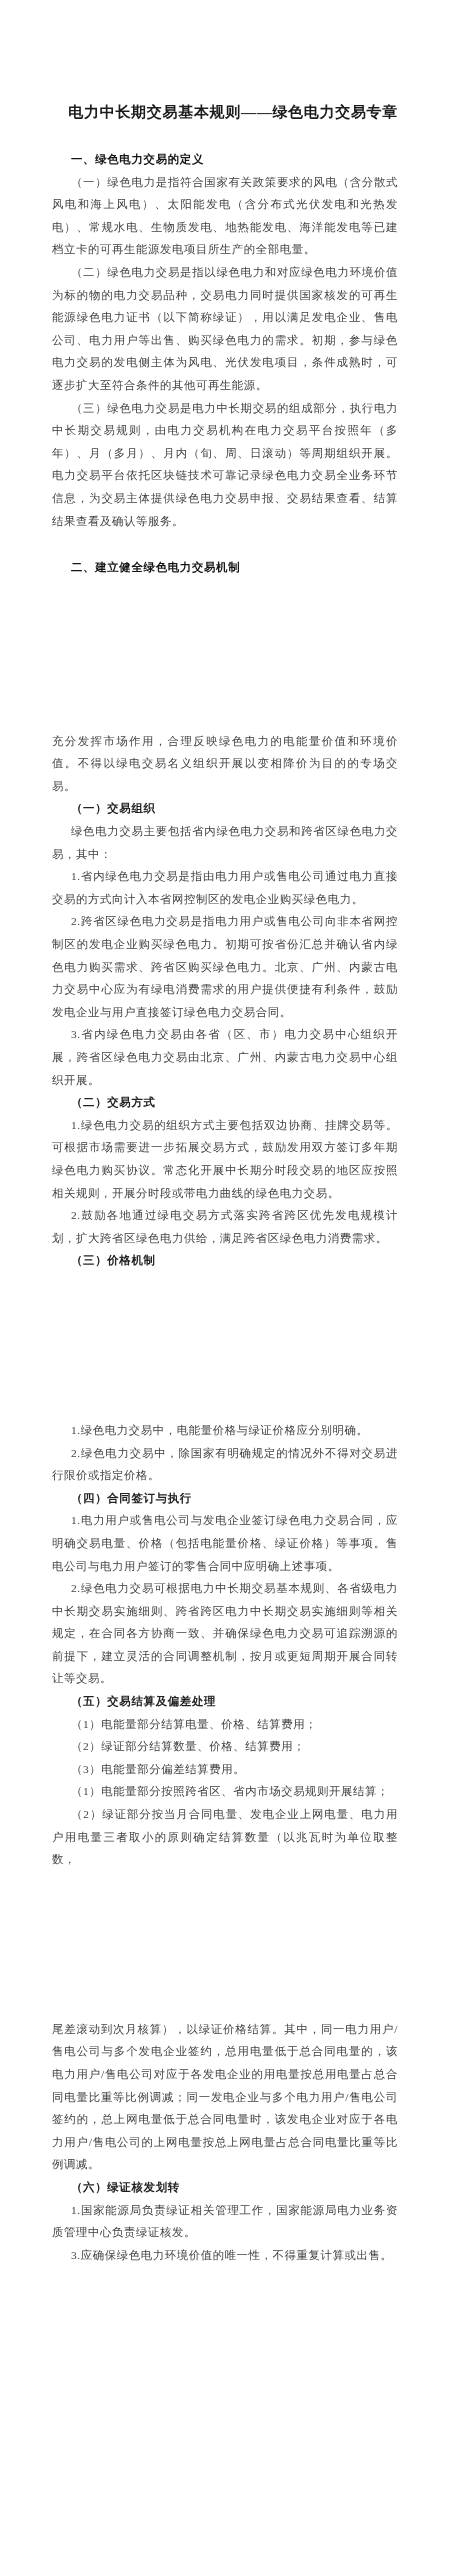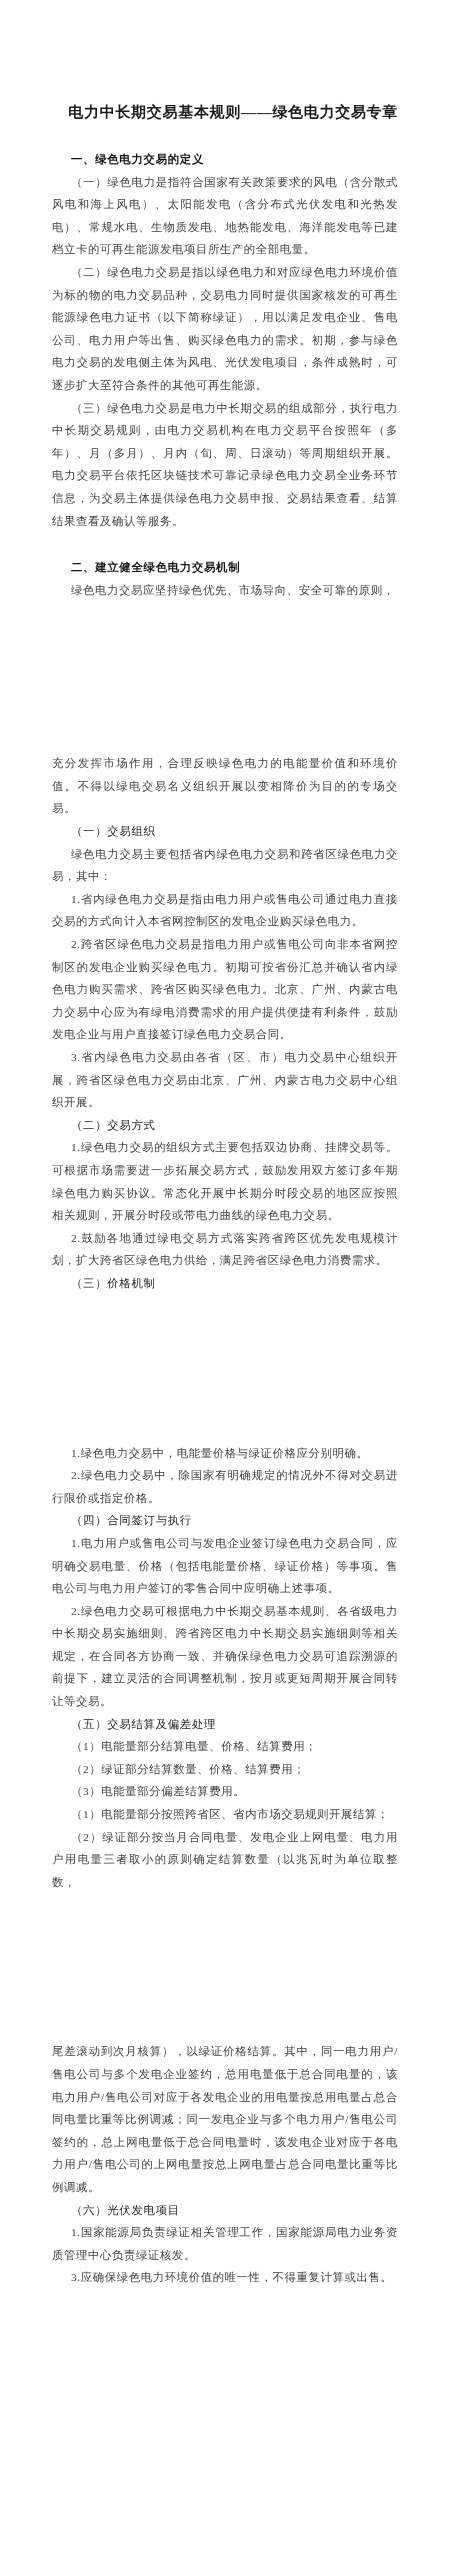--- a/index.html
+++ b/index.html
@@ -38,21 +38,21 @@
     color:#151515;
     text-indent:19px;
     font-family:"Liberation Sans","DejaVu Sans",sans-serif;
     letter-spacing:0.7px;
   }
   .h2{
     margin:0;
     padding:0;
     font-size:11.4px;
     line-height:22.6px;
-    font-weight:normal;
+    font-weight:bold;
     color:#222222;
     text-indent:19px;
     letter-spacing:0.7px;
   }
   .para{
     margin:0;
     padding:0;
     text-indent:19px;
     text-align:justify;
   }
@@ -72,21 +72,20 @@
 <div class="page">
 
   <h1 class="doc-title">电力中长期交易基本规则——绿色电力交易专章</h1>
 
   <h2 class="h1">一、绿色电力交易的定义</h2>
   <p class="para">（一）绿色电力是指符合国家有关政策要求的风电（含分散式风电和海上风电）、太阳能发电（含分布式光伏发电和光热发电）、常规水电、生物质发电、地热能发电、海洋能发电等已建档立卡的可再生能源发电项目所生产的全部电量。</p>
   <p class="para">（二）绿色电力交易是指以绿色电力和对应绿色电力环境价值为标的物的电力交易品种，交易电力同时提供国家核发的可再生能源绿色电力证书（以下简称绿证），用以满足发电企业、售电公司、电力用户等出售、购买绿色电力的需求。初期，参与绿色电力交易的发电侧主体为风电、光伏发电项目，条件成熟时，可逐步扩大至符合条件的其他可再生能源。</p>
   <p class="para">（三）绿色电力交易是电力中长期交易的组成部分，执行电力中长期交易规则，由电力交易机构在电力交易平台按照年（多年）、月（多月）、月内（旬、周、日滚动）等周期组织开展。电力交易平台依托区块链技术可靠记录绿色电力交易全业务环节信息，为交易主体提供绿色电力交易申报、交易结果查看、结算结果查看及确认等服务。</p>
 
   <h2 class="h1">二、建立健全绿色电力交易机制</h2>
-  <p class="para">绿色电力交易应坚持绿色优先、市场导向、安全可靠的原则，</p>
 
   <div class="page-gap gap-1"></div>
 
   <p class="para cont">充分发挥市场作用，合理反映绿色电力的电能量价值和环境价值。不得以绿电交易名义组织开展以变相降价为目的的专场交易。</p>
 
   <h3 class="h2">（一）交易组织</h3>
   <p class="para">绿色电力交易主要包括省内绿色电力交易和跨省区绿色电力交易，其中：</p>
   <p class="para">1.省内绿色电力交易是指由电力用户或售电公司通过电力直接交易的方式向计入本省网控制区的发电企业购买绿色电力。</p>
   <p class="para">2.跨省区绿色电力交易是指电力用户或售电公司向非本省网控制区的发电企业购买绿色电力。初期可按省份汇总并确认省内绿色电力购买需求、跨省区购买绿色电力。北京、广州、内蒙古电力交易中心应为有绿电消费需求的用户提供便捷有利条件，鼓励发电企业与用户直接签订绿色电力交易合同。</p>
   <p class="para">3.省内绿色电力交易由各省（区、市）电力交易中心组织开展，跨省区绿色电力交易由北京、广州、内蒙古电力交易中心组织开展。</p>
@@ -110,18 +109,18 @@
   <p class="para">（1）电能量部分结算电量、价格、结算费用；</p>
   <p class="para">（2）绿证部分结算数量、价格、结算费用；</p>
   <p class="para">（3）电能量部分偏差结算费用。</p>
   <p class="para">（1）电能量部分按照跨省区、省内市场交易规则开展结算；</p>
   <p class="para">（2）绿证部分按当月合同电量、发电企业上网电量、电力用户用电量三者取小的原则确定结算数量（以兆瓦时为单位取整数，</p>
 
   <div class="page-gap gap-3"></div>
 
   <p class="para cont">尾差滚动到次月核算），以绿证价格结算。其中，同一电力用户/售电公司与多个发电企业签约，总用电量低于总合同电量的，该电力用户/售电公司对应于各发电企业的用电量按总用电量占总合同电量比重等比例调减；同一发电企业与多个电力用户/售电公司签约的，总上网电量低于总合同电量时，该发电企业对应于各电力用户/售电公司的上网电量按总上网电量占总合同电量比重等比例调减。</p>
 
-  <h3 class="h2">（六）光伏发电项目</h3>
+  <h3 class="h2">（六）绿证核发划转</h3>
   <p class="para">1.国家能源局负责绿证相关管理工作，国家能源局电力业务资质管理中心负责绿证核发。</p>
   <p class="para">3.应确保绿色电力环境价值的唯一性，不得重复计算或出售。</p>
 
 </div>
 
 
 </body></html>

